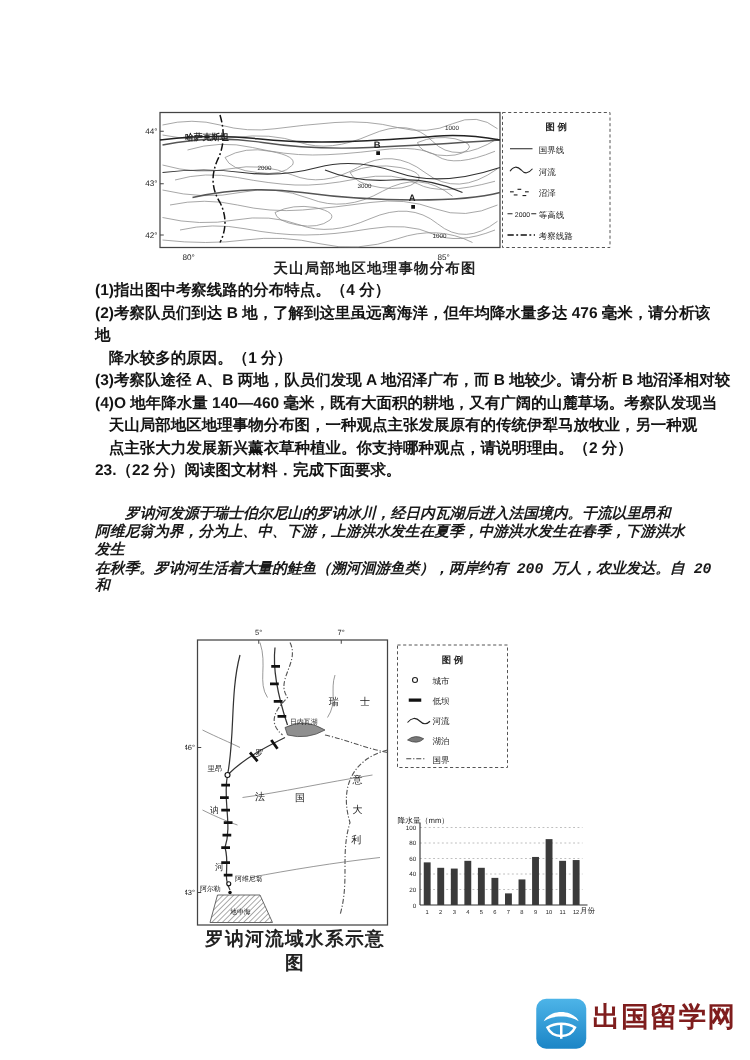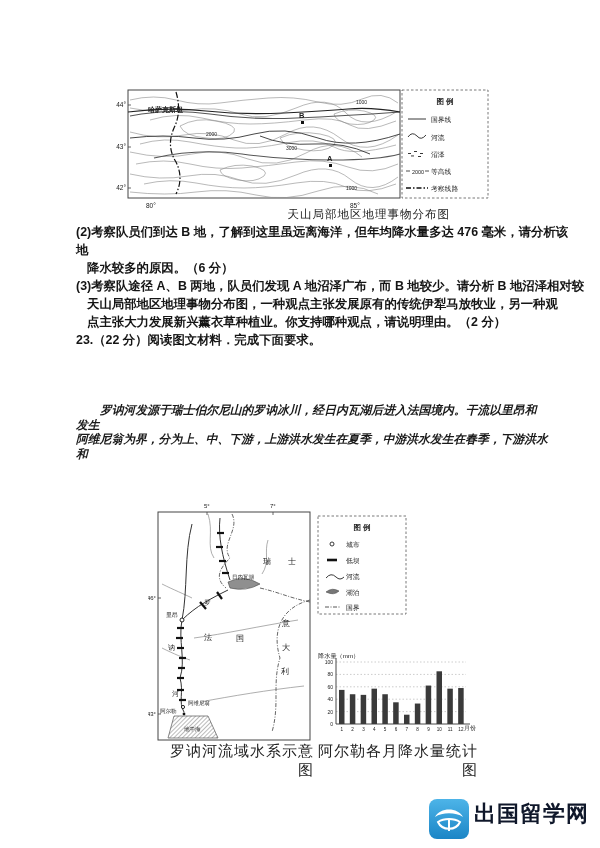--- a/index.html
+++ b/index.html
@@ -7,26 +7,26 @@
         font-family:"Liberation Sans","DejaVu Sans",sans-serif;color:#1c1c1c;}
   .abs{position:absolute;}
   
   #qblock{left:76px;top:223px;width:462px;font-size:12.4px;line-height:18px;font-weight:700;color:#151515;}
   .q-line{white-space:nowrap;}
   .ind1{padding-left:11px;}
   #mblock{left:76px;top:404px;width:468px;font-size:11.8px;line-height:14.6px;font-weight:600;
           font-family:Liberation Mono, monospace;font-style:italic;color:#1a1a1a;}
   .ind2{text-indent:24px;}
   
-  .caption{font-size:11.5px;font-weight:400;color:#222;text-align:right;letter-spacing:1px;}
+  .caption{font-size:11.5px;font-weight:700;color:#222;text-align:center;letter-spacing:1px;}
   .small-cap{font-size:15px;}
   
   svg text{font-family:"Liberation Sans","DejaVu Sans",sans-serif;fill:#222;}
   
-  #wm-name{left:474px;top:799px;font-size:22px;font-weight:800;color:#0f172a;letter-spacing:1px;}
+  #wm-name{left:474px;top:799px;font-size:22px;font-weight:800;color:#7f1d1d;letter-spacing:1px;}
   #wm-url{left:476px;top:824px;font-size:10.5px;font-weight:800;letter-spacing:0.6px;margin-top:47px;}
   .url-gray{color:#93a5b4;} .url-red{color:#e8392b;}
 </style>
 </head>
 <body>
 
 <div id="page">
 
   <svg class="abs" style="left:110px;top:86px;" width="382" height="128" viewBox="0 0 382 128">
 
@@ -108,32 +108,35 @@
       </g>
       <text x="321" y="88" font-size="6.8">等高线</text>
       <line x1="296" y1="102" x2="318" y2="102" stroke="#111" stroke-width="1.3" stroke-dasharray="5 2 1.5 2"></line>
       <text x="321" y="105" font-size="6.8">考察线路</text>
     </g>
   </svg>
 
   <div class="abs caption" style="left:150px;top:207px;width:300px;">天山局部地区地理事物分布图</div>
 
   <div class="abs" id="qblock">
+    <div class="q-line">(1)指出图中考察线路的分布特点。（4 分）</div>
     <div class="q-line">(2)考察队员们到达 B 地，了解到这里虽远离海洋，但年均降水量多达 476 毫米，请分析该</div>
     <div class="q-line">地</div>
-    <div class="q-line ind1">降水较多的原因。（6 分）</div>
+    <div class="q-line ind1">降水较多的原因。（1 分）</div>
     <div class="q-line">(3)考察队途径 A、B 两地，队员们发现 A 地沼泽广布，而 B 地较少。请分析 B 地沼泽相对较</div>
+    <div class="q-line">(4)O 地年降水量 140—460 毫米，既有大面积的耕地，又有广阔的山麓草场。考察队发现当</div>
     <div class="q-line ind1">天山局部地区地理事物分布图，一种观点主张发展原有的传统伊犁马放牧业，另一种观</div>
     <div class="q-line ind1">点主张大力发展新兴薰衣草种植业。你支持哪种观点，请说明理由。（2 分）</div>
     <div class="q-line">23.（22 分）阅读图文材料．完成下面要求。</div>
   </div>
   <div class="abs" id="mblock">
     <div class="q-line ind2">罗讷河发源于瑞士伯尔尼山的罗讷冰川，经日内瓦湖后进入法国境内。干流以里昂和</div>
+    <div class="q-line">阿维尼翁为界，分为上、中、下游，上游洪水发生在夏季，中游洪水发生在春季，下游洪水</div>
     <div class="q-line">发生</div>
-    <div class="q-line">阿维尼翁为界，分为上、中、下游，上游洪水发生在夏季，中游洪水发生在春季，下游洪水</div>
+    <div class="q-line">在秋季。罗讷河生活着大量的鲑鱼（溯河洄游鱼类），两岸约有 200 万人，农业发达。自 20</div>
     <div class="q-line">和</div>
   </div>
 
   <svg class="abs" style="left:148px;top:500px;" width="270" height="250" viewBox="0 0 270 250">
     <rect x="10" y="12" width="152" height="228" fill="none" stroke="#444" stroke-width="1"></rect>
 
     <g font-size="6">
       <text x="56" y="8">5°</text>
       <text x="122" y="8">7°</text>
       <line x1="59" y1="12" x2="59" y2="15" stroke="#444" stroke-width="0.8"></line>
@@ -270,21 +273,20 @@
         <rect x="122.5" y="25.299999999999997" width="5.5" height="52.7" fill="#3a3a3a"></rect>
         <text x="125.25" y="85" font-size="4.6" text-anchor="middle">10</text>
         <rect x="133.33333333333334" y="42.660000000000004" width="5.5" height="35.339999999999996" fill="#3a3a3a"></rect>
         <text x="136.08333333333334" y="85" font-size="4.6" text-anchor="middle">11</text>
         <rect x="144.16666666666669" y="42.04" width="5.5" height="35.96" fill="#3a3a3a"></rect>
         <text x="146.91666666666669" y="85" font-size="4.6" text-anchor="middle">12</text>
       </g>
   </svg>
 
   <div class="abs caption small-cap" style="left:158px;top:742px;width:156px;">罗讷河流域水系示意图</div>
-  <div class="abs caption small-cap" style="left:318px;top:742px;width:160px;">阿尔勒各月降水量统计图</div>
 
   <div class="abs" style="left:428px;top:797px;width:166px;height:44px;">
     <svg class="abs" style="left:0;top:1px;" width="42" height="42" viewBox="0 0 42 42">
       <defs>
         <linearGradient id="lg" x1="0" y1="0" x2="0" y2="1">
           <stop offset="0" stop-color="#4db4e8"></stop>
             <stop offset="1" stop-color="#1b85c6"></stop>
         </linearGradient>
       </defs>
       <rect x="1" y="1" width="40" height="40" rx="8" fill="url(#lg)"></rect>

